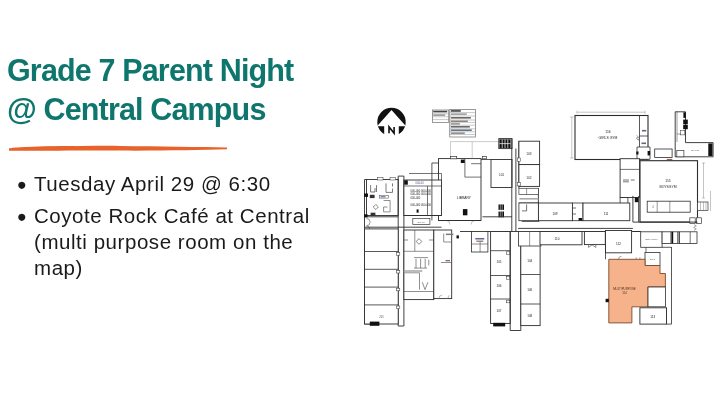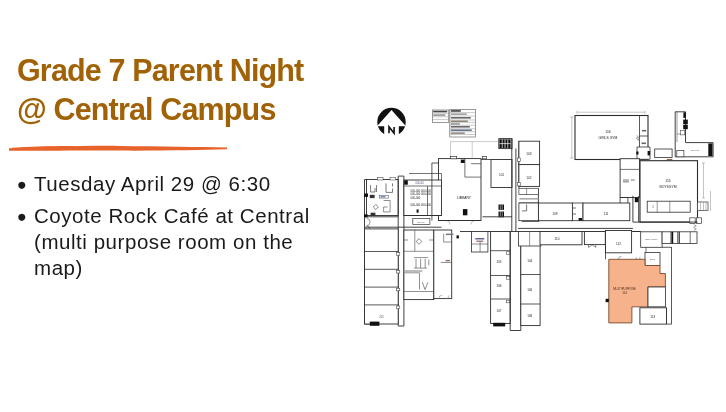--- a/index.html
+++ b/index.html
@@ -1,19 +1,19 @@
 <!DOCTYPE html>
 <html><head>
 <meta charset="utf-8">
 <style>
 html,body{margin:0;padding:0;background:#fff;}
 #slide{position:relative;width:726px;height:412px;background:#fff;overflow:hidden;
   font-family:"Liberation Sans",sans-serif;}
-#title{position:absolute;left:17px;top:51.3px;font-size:30.5px;font-weight:bold;
-  letter-spacing:-0.85px;line-height:38.8px;color:#a16207;}
+#title{position:absolute;left:7px;top:51.3px;font-size:30.5px;font-weight:bold;
+  letter-spacing:-0.85px;line-height:38.8px;color:#0f766e;}
 #bullets{position:absolute;left:16px;top:171px;width:340px;font-size:20.5px;
   letter-spacing:0.55px;line-height:25.8px;color:#1a1a1a;}
 .li{position:relative;padding-left:18px;margin-bottom:6.6px;}
 .li .dot{position:absolute;left:1px;top:0.5px;font-size:16.5px;}
 </style>
 </head>
 <body>
 <div id="slide">
 
 <div id="title">Grade 7 Parent Night<br>@ Central Campus</div>

